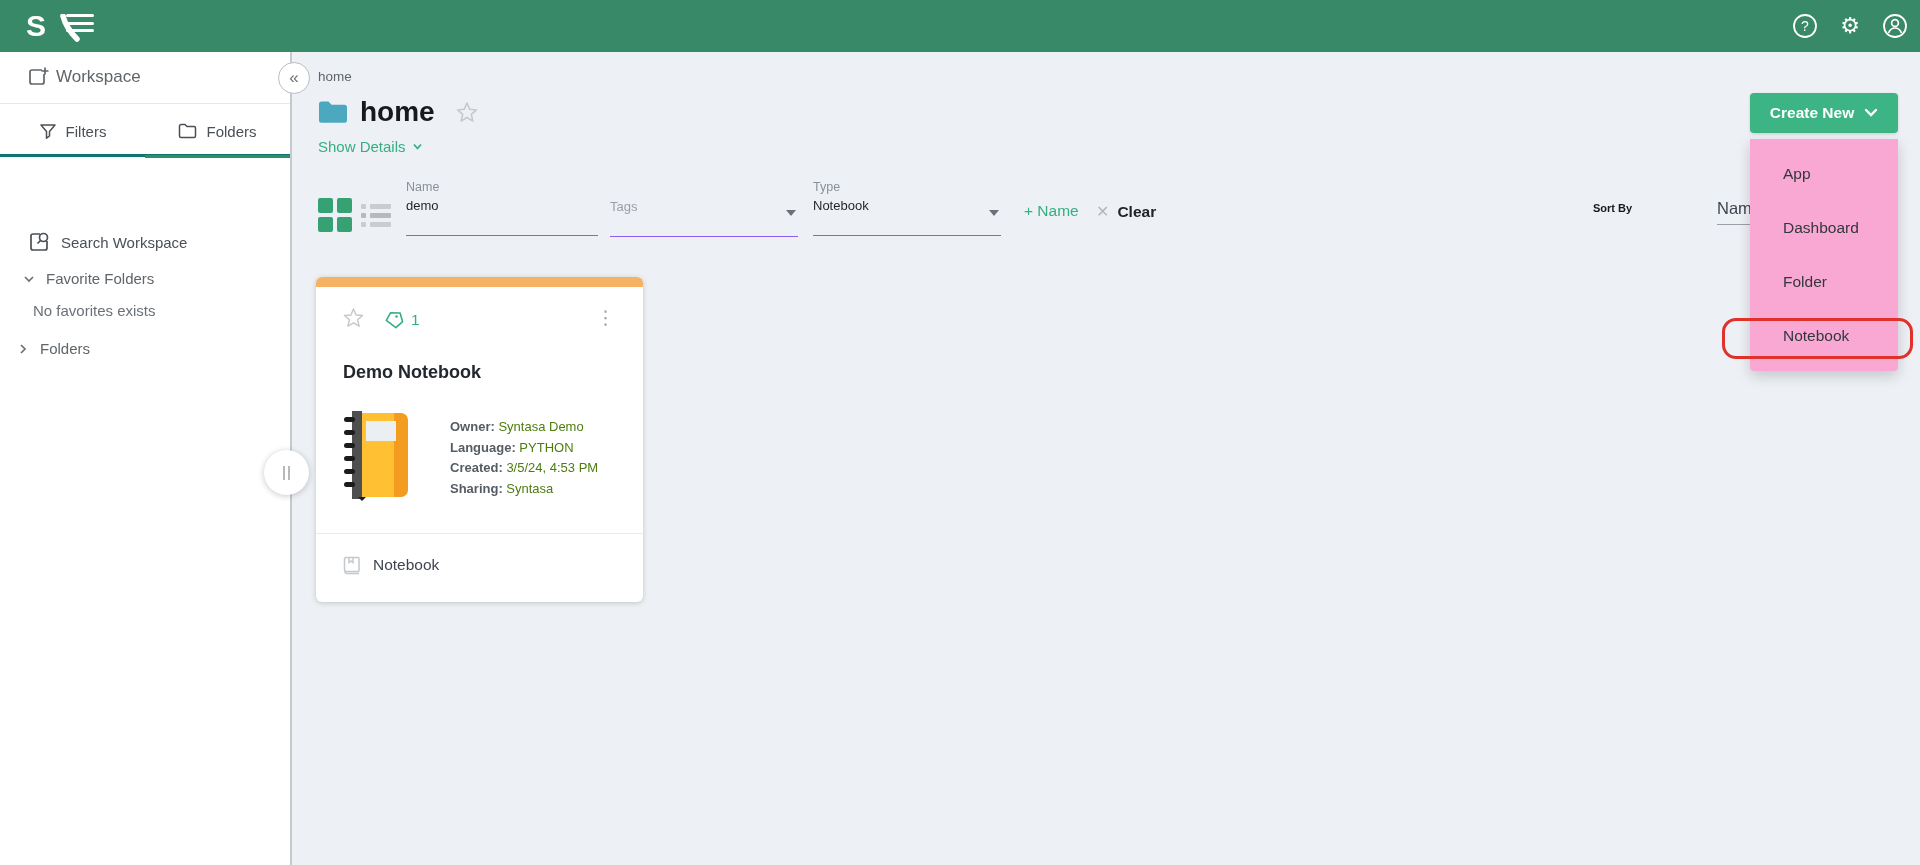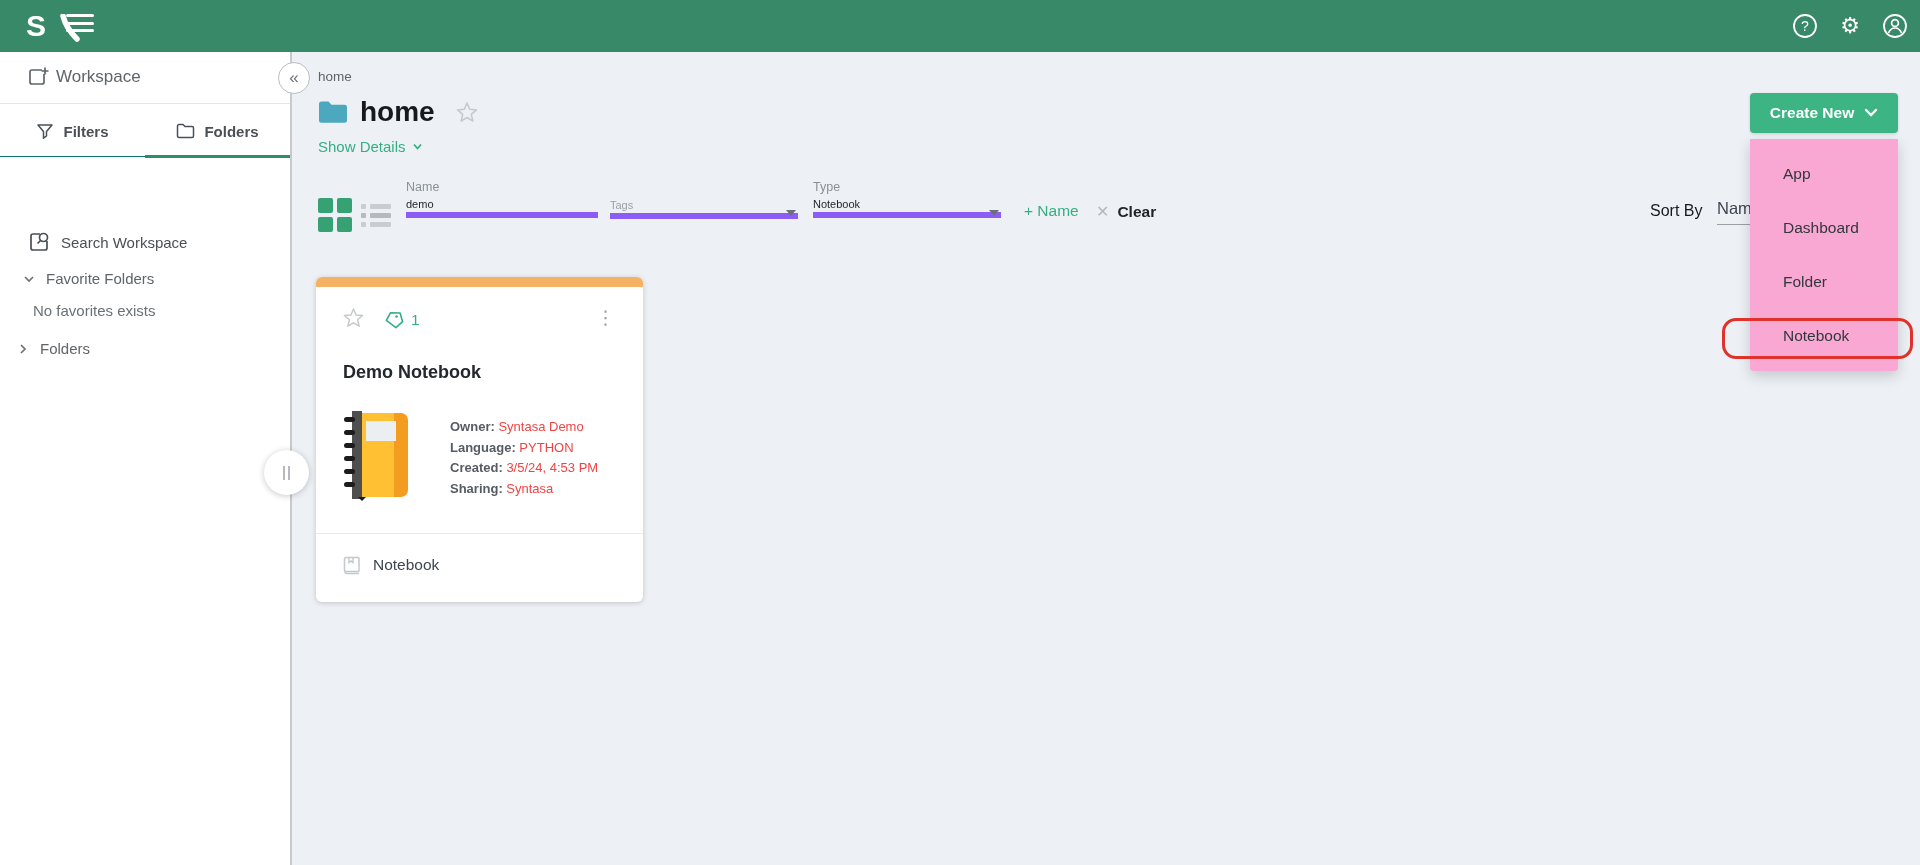--- a/index.html
+++ b/index.html
@@ -16,21 +16,21 @@
   .topbar-right { position:absolute; right:12px; top:13px; display:flex; gap:19px; align-items:center; }
   .tb-icon { width:26px; height:26px; color:#fff; display:flex; align-items:center; justify-content:center; cursor:pointer; }
   .gear-glyph { font-size:22px; line-height:26px; color:#fff; }
 
   
   .sidebar { position:absolute; left:0; top:52px; width:292px; height:813px; background:#fff; border-right:2px solid #c6cacd; }
   .ws-header { position:absolute; left:0; top:0; width:100%; height:52px; border-bottom:1px solid #e4e7ea; }
   .ws-icon { position:absolute; left:26px; top:14px; color:#5f6569; }
   .ws-title { position:absolute; left:56px; top:15px; font-size:17px; color:#5f6569; }
   .collapse-btn { position:absolute; left:278px; top:62px; width:32px; height:32px; background:#fff; border:1px solid #b9bec3; border-radius:50%; color:#6b7177; font-size:17px; text-align:center; line-height:29px; z-index:30; cursor:pointer; }
-  .tabs { position:absolute; left:0; top:53px; width:100%; height:52px; display:flex; border-bottom:1px solid #0f766e;font-weight:bold; }
+  .tabs { position:absolute; left:0; top:53px; width:100%; height:52px; display:flex; border-bottom:3px solid #0f766e; }
   .tab { width:146px; height:52px; display:flex; align-items:center; justify-content:center; gap:9px; font-size:15px; color:#4a5056; cursor:pointer; position:relative; }
   .tab.active::after { content:""; position:absolute; left:0; bottom:-1px; width:100%; height:3px; background:#2e8e68; }
   .side-item { position:absolute; left:0; width:100%; display:flex; align-items:center; gap:10px; font-size:15px; color:#5f6569; cursor:pointer; }
   .side-search { top:178px; padding-left:27px; color:#4a5056; }
   .side-fav { top:218px; padding-left:22px; }
   .side-nofav { top:250px; padding-left:33px; color:#6b7177; cursor:default; }
   .side-folders { top:288px; padding-left:16px; }
   .chev { color:#6b7177; }
   .resize-handle { position:absolute; left:264px; top:450px; width:45px; height:45px; border-radius:50%; background:#fff; box-shadow:0 1px 6px rgba(0,0,0,.22); z-index:20; display:flex; align-items:center; justify-content:center; gap:3px; cursor:col-resize; }
   .resize-handle i { display:block; width:2px; height:14px; background:#b6babe; }
@@ -41,50 +41,50 @@
   .title-row { position:absolute; left:24px; top:44px; display:flex; align-items:center; gap:12px; }
   .page-title { font-size:28px; font-weight:bold; color:#17191c; }
   .show-details { position:absolute; left:24px; top:86px; font-size:15px; color:#35ae81; display:flex; align-items:center; gap:5px; cursor:pointer; }
 
   .filter-bar { position:absolute; left:0; top:128px; width:100%; height:60px; }
   .grid-icon { position:absolute; left:24px; top:18px; width:34px; height:34px; display:grid; grid-template-columns:15px 15px; grid-template-rows:15px 15px; gap:4px; cursor:pointer; }
   .grid-icon b { background:#36a273; border-radius:2px; }
   .list-icon { position:absolute; left:66px; top:22px; cursor:pointer; }
   .fld { position:absolute; top:0; height:48px; }
   .fld-label { font-size:12.5px; color:#8a9097; }
-  .fld input, .fld .fld-value { border:none; outline:none; background:transparent; font-family:"Liberation Sans",sans-serif; font-size:11px; color:#1f2328; width:100%; padding:4px 0 2px 0; border-bottom:6px solid #8b5cf6; }
+  .fld input, .fld .fld-value { border:none; outline:none; background:transparent; font-family:"Liberation Sans",sans-serif; font-size:13px; color:#1f2328; width:100%; padding:4px 0 22px 0; border-bottom:1px solid #8b5cf6; }
   .fld input::placeholder { color:#9aa0a6; }
   .fld-name { left:112px; width:192px; }
   .fld-tags { left:316px; width:188px; }
   .fld-type { left:519px; width:188px; }
   .sel-arrow { position:absolute; right:2px; bottom:12px; width:0; height:0; border-left:5px solid transparent; border-right:5px solid transparent; border-top:6px solid #6b7177; pointer-events:none; }
   .more-link { position:absolute; left:730px; top:22px; font-size:15.5px; color:#35ae81; cursor:pointer; }
   .clear-link { position:absolute; left:802px; top:22px; font-size:15.5px; display:flex; gap:8px; align-items:center; cursor:pointer; }
   .clear-x { color:#b4b8bc; font-size:16px; }
   .clear-txt { font-weight:bold; color:#202428; }
-  .sortby { position:absolute; left:1356px; top:22px; font-size:16px; font-weight:normal; color:#17191c; }
+  .sortby { position:absolute; left:1299px; top:22px; font-size:11px; font-weight:bold; color:#17191c; }
   .sort-select { position:absolute; left:1423px; top:19px; width:92px; font-size:16.5px; color:#3f4550; border-bottom:1px solid #9aa0a6; padding-bottom:6px; cursor:pointer; }
 
   .create-btn { position:absolute; left:1456px; top:41px; width:148px; height:40px; background:#3cb484; border:none; border-radius:4px; color:#fff; font-family:Liberation Sans, sans-serif; font-size:15.5px; font-weight:bold; display:flex; align-items:center; justify-content:center; gap:10px; cursor:pointer; box-shadow:0 1px 3px rgba(0,0,0,.15); }
   .menu { position:absolute; left:1456px; top:87px; width:148px; background:#f9a8d4; border-radius:0 0 4px 4px; box-shadow:0 5px 14px rgba(0,0,0,.18); padding:8px 12px; z-index:10; }
   .menu-item { height:54px; display:flex; align-items:center; padding-left:21px; font-size:15.5px; color:#33373c; cursor:pointer; }
   .annotation { position:absolute; left:1428px; top:266px; width:191px; height:41px; border:3px solid #e0312b; border-radius:14px; z-index:15; pointer-events:none; }
 
   
   .card { position:absolute; left:22px; top:225px; width:327px; height:325px; background:#fff; border-radius:6px; box-shadow:0 1px 5px rgba(60,64,67,.25); }
   .card-strip { height:10px; background:#f6b264; border-radius:6px 6px 0 0; }
   .card-toprow { position:absolute; left:0; top:30px; width:100%; height:28px; }
   .card-star { position:absolute; left:26px; top:0; cursor:pointer; }
   .card-tag { position:absolute; left:66px; top:3px; display:flex; gap:7px; align-items:center; color:#35ae81; font-size:15.5px; cursor:pointer; }
   .card-dots { position:absolute; right:28px; top:-2px; font-size:19px; color:#9aa0a6; letter-spacing:0; cursor:pointer; line-height:26px; }
   .card-title { position:absolute; left:27px; top:85px; font-size:18px; font-weight:bold; color:#23272e; }
   .nb-img { position:absolute; left:24px; top:130px; }
   .card-details { position:absolute; left:134px; top:140px; font-size:13px; line-height:20.5px; }
   .card-details b { color:#565c63; }
-  .card-details span { color:#ef4444;margin-top:36px; }
+  .card-details span { color:#4d7c0f;margin-top:36px; }
   .card-footer { position:absolute; left:0; top:256px; width:100%; height:69px; border-top:1px solid #e8eaed; }
   .card-type { position:absolute; left:27px; top:21px; display:flex; align-items:center; gap:12px; font-size:15.5px; color:#3f4550; }
 
   svg { display:block; }
 </style>
 </head>
 <body>
 
 <div class="topbar">
   <div class="logo">

